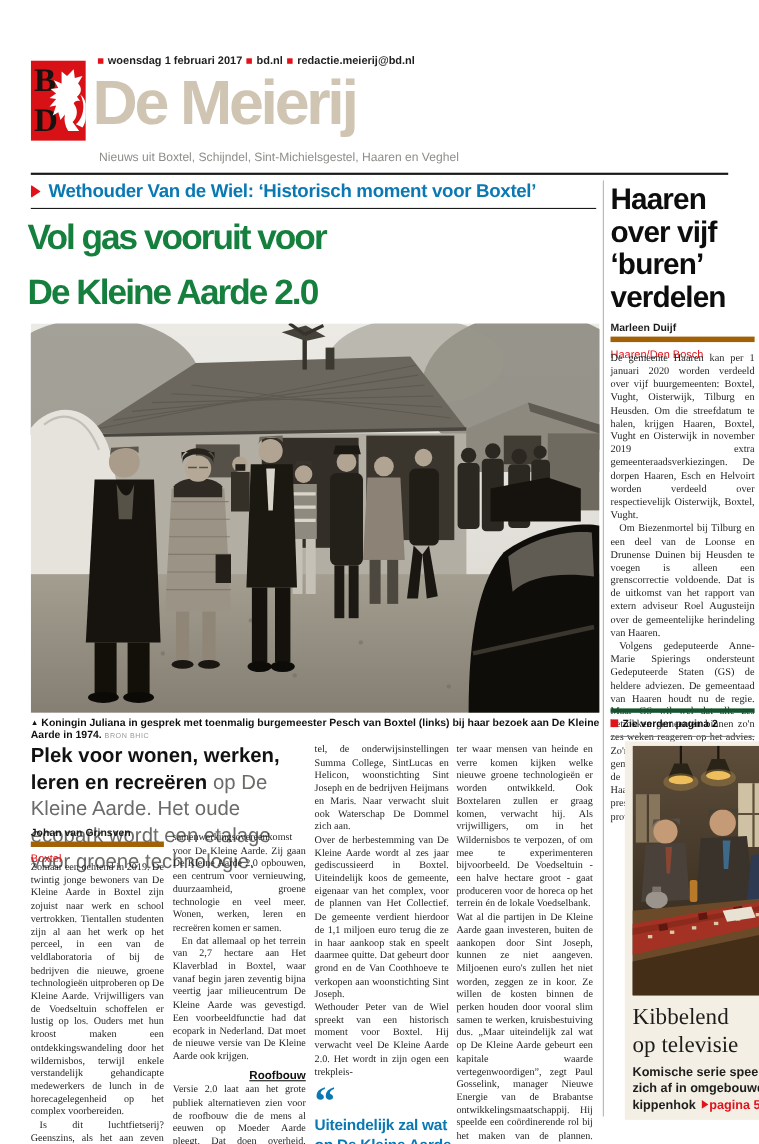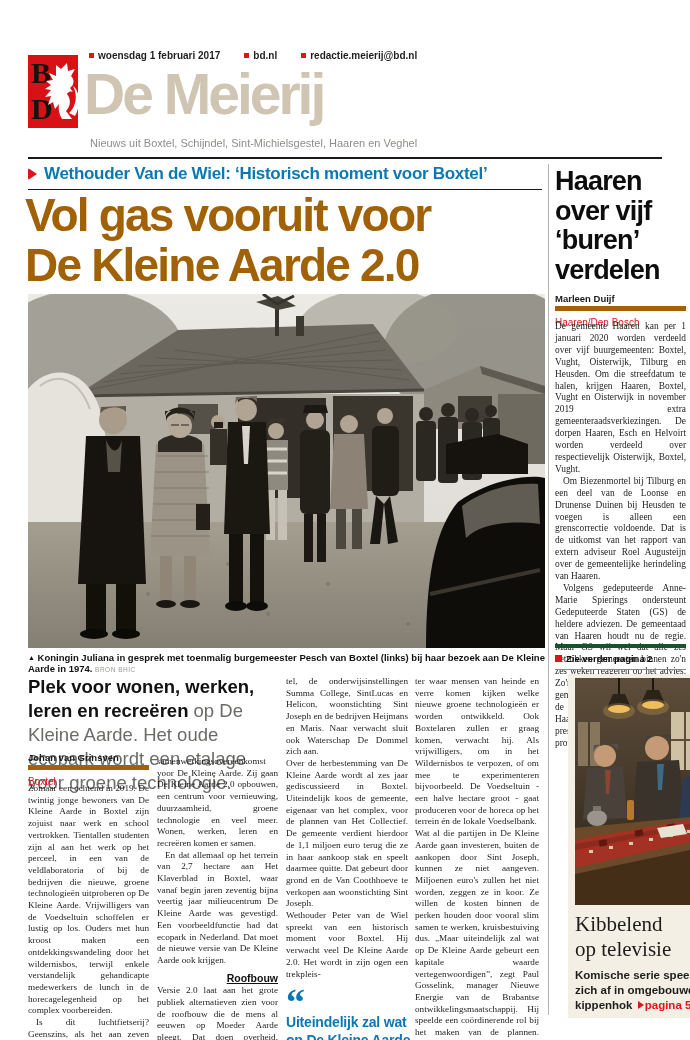--- a/index.html
+++ b/index.html
@@ -1,37 +1,37 @@
 <!DOCTYPE html>
 <html><head>
 <meta charset="utf-8">
 <style>
   html,body{margin:0;padding:0;background:#ffffff;}
   .page{position:relative;width:690px;height:1040px;background:#fff;overflow:hidden;
         font-family:"Liberation Sans",sans-serif;color:#1a1a1a;}
   .abs{position:absolute;}
 
   
-  .topbar{left:89px;top:50px;font-size:10px;font-weight:bold;color:#1f1f1f;display:flex;gap:24px;align-items:center;}
+  .topbar{left:89px;top:50px;font-size:10px;font-weight:bold;color:#1f1f1f;display:flex;gap:4px;align-items:center;}
   .topbar .item{display:flex;align-items:center;gap:4px;}
   .sq{width:5px;height:5px;background:#e2121b;display:inline-block;}
   .logo{left:28px;top:55px;width:50px;height:73px;}
   .brand-title{left:84px;top:64px;font-size:57px;line-height:60px;font-weight:700;
         letter-spacing:-3px;color:#cfc5b2;white-space:nowrap;}
   .subtitle{left:90px;top:137px;font-size:11px;color:#8d8d89;}
   .header-rule{left:28px;top:157px;width:634px;height:2px;background:#1a1a1a;}
 
   
   .kicker{left:28px;top:164px;width:514px;display:flex;align-items:center;gap:7px;}
   .kicker-bullet{width:0;height:0;border-left:9px solid #e2121b;border-top:6px solid transparent;
         border-bottom:6px solid transparent;border-radius:2px;}
   .kicker-text{font-size:17px;font-weight:bold;color:#0a79b3;letter-spacing:-0.3px;}
   .kicker-rule{left:28px;top:189px;width:514px;height:1px;background:#1a1a1a;}
-  .headline{left:25px;top:190px;width:520px;font-size:46px;line-height:50px;font-weight:800;
-        letter-spacing:-1.8px;color:#a16207;}
+  .headline{left:25px;top:190px;width:520px;font-size:32px;line-height:50px;font-weight:800;
+        letter-spacing:-1.8px;color:#15803d;}
 
   .main-photo{left:28px;top:294px;width:517px;height:354px;}
   .caption{left:28px;top:652px;width:517px;font-size:9.5px;font-weight:bold;color:#111;}
   .caption .marker{font-size:7px;vertical-align:1px;}
   .caption .credit{font-size:6.5px;font-weight:normal;color:#9a9a96;letter-spacing:0.5px;}
 
   .intro{left:28px;top:675px;width:256px;font-size:18.5px;line-height:24px;color:#6b6b68;}
   .intro b{color:#111;}
   .byline{left:28px;top:752px;width:121px;}
   .byline .author{font-size:9.5px;font-weight:bold;border-bottom:5px solid #a16207;padding-bottom:2px;}

